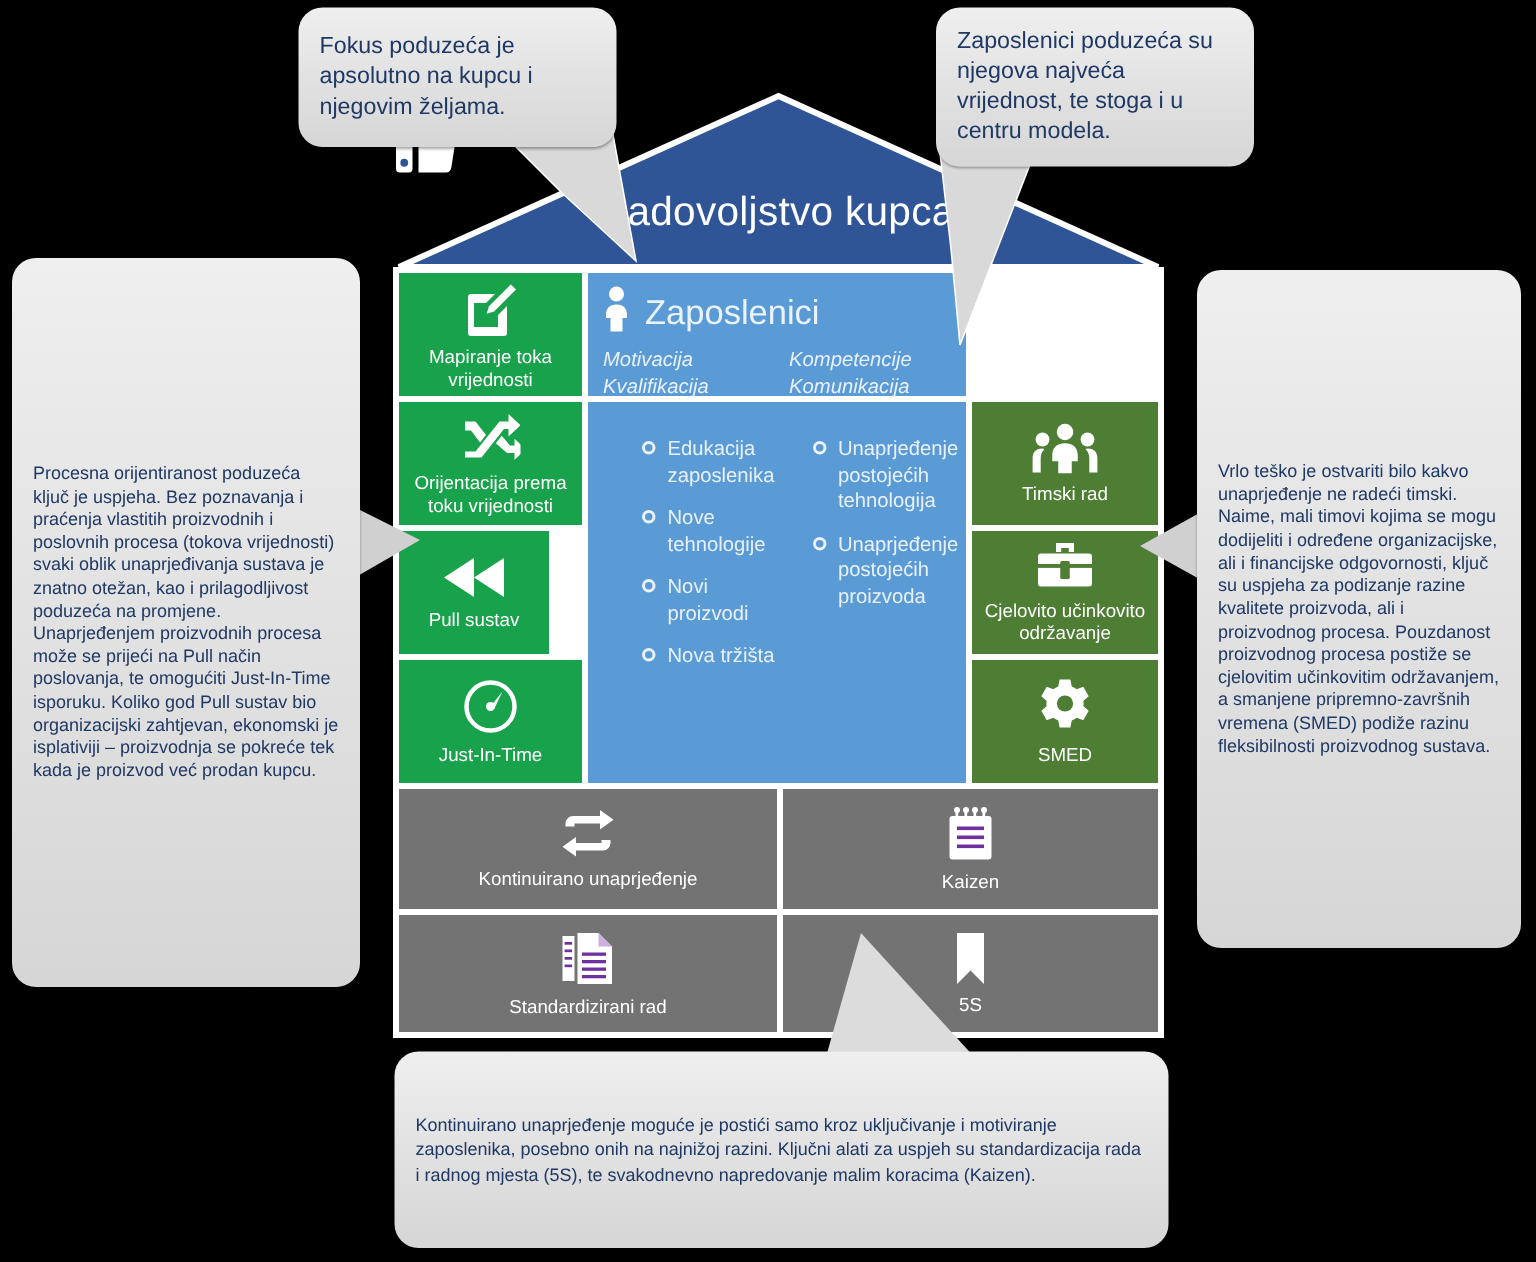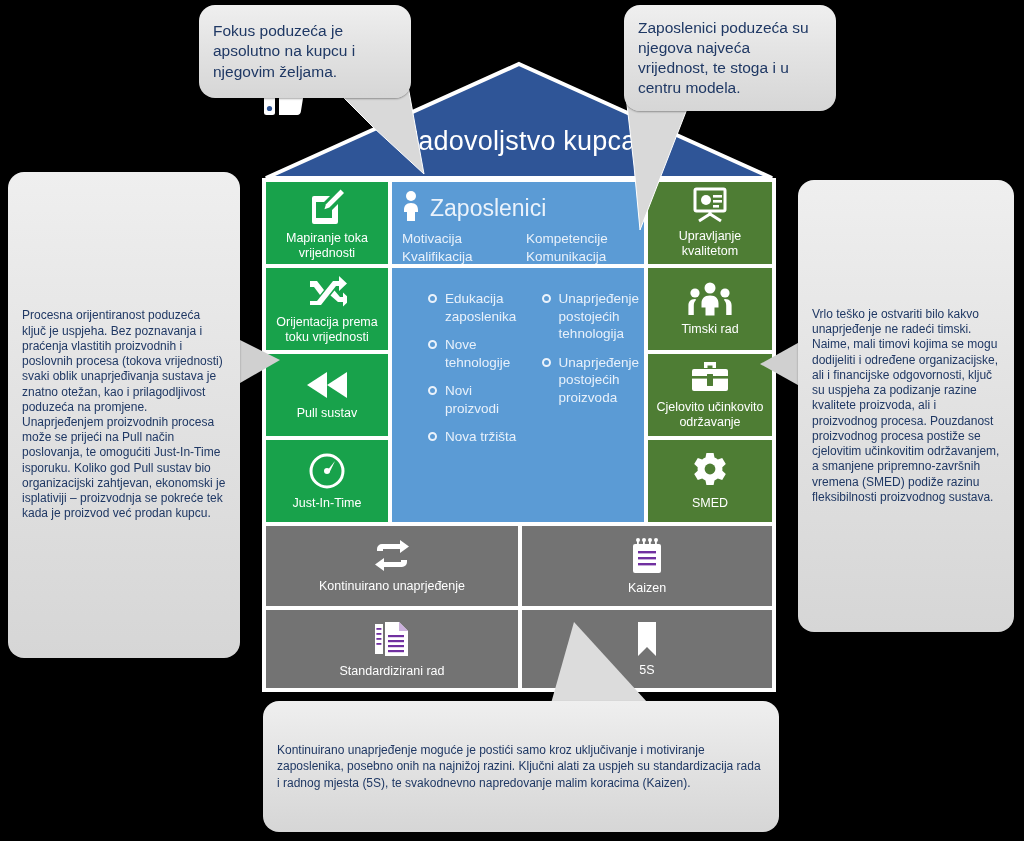--- a/index.html
+++ b/index.html
@@ -34,21 +34,21 @@
   
   .green{background:#18A24B;}
   .dgreen{background:#4E7D34;}
   .purple{background:#737373;}
 
   
   .center-head{position:absolute;box-sizing:border-box;background:#5B9BD5;color:#fff;padding:8px 0 0 10px;}
   .ctitle{display:flex;align-items:center;gap:10px;}
   .ctitle .t{font-size:23px;font-weight:400;color:#eaf2fb;}
   .sub2{display:flex;margin-top:4px;}
-  .sub2 .col{font-size:13.5px;line-height:1.33;color:#e8f1fb;}
+  .sub2 .col{font-size:13.5px;line-height:1.33;color:#e8f1fb;font-style:italic;}
   .sub2 .col.c1{width:124px;}
   .bullets{display:flex;margin-top:14px;padding-left:26px;}
   .bullets ul{list-style:none;margin:0;padding:0;}
   .bullets li{font-size:13.5px;line-height:1.3;color:#e8f1fb;margin-bottom:11px;position:relative;padding-left:17px;max-width:96px;}
   .bullets li:before{content:"";position:absolute;left:0;top:4px;width:5px;height:5px;border-radius:50%;
      border:2px solid #eaf2fb;background:transparent;}
   .bullets .b2{margin-left:18px;}
   .bullets .b2 li{max-width:104px;}
 
   
@@ -110,21 +110,21 @@
             <path d="M3 8 h7 l7 9 -4 5 -6-8 H3z" fill="#fff"></path>
             <path d="M3 28 h7 l16-20 h6 v-5 l8 7.5 -8 7.5 V13 h-3 L14 32 H3z" fill="#fff"></path>
             <path d="M24 23 l4-5 5 6 h3 v-5 l8 7.5" fill="none"></path>
             <path d="M23 22 l4-5 5.5 6.5 H36 v-5 l8 7.5" fill="none"></path>
             <path d="M23.5 22.5 l4-5 5.5 6.5 H36 v-4.5 l7.5 7 -7.5 7 V29 h-5z" fill="#fff"></path>
           </svg>
         </div>
         <div class="lbl">Orijentacija prema toku vrijednosti</div>
       </div>
 
-      <div class="cell green" style="left:4px;top:176px;width:122px;height:82px;">
+      <div class="cell green" style="left:4px;top:176px;width:100px;height:82px;">
         <div class="ico">
           <svg width="48" height="30" viewBox="0 0 48 30">
             <polygon points="24,2 24,28 4,15" fill="#fff"></polygon>
             <polygon points="44,2 44,28 24,15" fill="#fff"></polygon>
           </svg>
         </div>
         <div class="lbl">Pull sustav</div>
       </div>
 
       <div class="cell green" style="left:4px;top:262px;width:122px;height:82px;">
@@ -168,34 +168,20 @@
             <li>Novi proizvodi</li>
             <li>Nova tržišta</li>
           </ul>
           <ul class="b2">
             <li>Unaprjeđenje postojećih tehnologija</li>
             <li>Unaprjeđenje postojećih proizvoda</li>
           </ul>
         </div>
       </div>
 
-      <div class="cell dgreen" style="left:386px;top:4px;width:124px;height:82px;">
-        <div class="ico">
-          <svg width="38" height="36" viewBox="0 0 38 36">
-            <rect x="4" y="2" width="30" height="22" rx="1.5" fill="none" stroke="#fff" stroke-width="3"></rect>
-            <circle cx="15" cy="13" r="5" fill="#fff"></circle>
-            <rect x="22" y="8" width="9" height="2.6" fill="#fff"></rect>
-            <rect x="22" y="13" width="9" height="2.6" fill="#fff"></rect>
-            <rect x="22" y="18" width="6" height="2.6" fill="#fff"></rect>
-            <rect x="17.5" y="24" width="3" height="5" fill="#fff"></rect>
-            <path d="M8 34 L19 27 L30 34" fill="none" stroke="#fff" stroke-width="3"></path>
-          </svg>
-        </div>
-        <div class="lbl">Upravljanje kvalitetom</div>
-      </div>
 
       <div class="cell dgreen" style="left:386px;top:90px;width:124px;height:82px;">
         <div class="ico">
           <svg width="44" height="34" viewBox="0 0 44 34">
             <circle cx="22" cy="6" r="5.5" fill="#fff"></circle>
             <path d="M22 13.5 c-6 0-8.5 3.5-8.5 8 v4 h4 v8 h9 v-8 h4 v-4 c0-4.5-2.5-8-8.5-8z" fill="#fff"></path>
             <circle cx="7" cy="11" r="4.6" fill="#fff"></circle>
             <path d="M7 17 c-5 0-6.6 3-6.6 6.6 V33 h5.4 v-9.5 c0-2.3 .8-4.4 2.4-5.8 C7.8 17.2 7.4 17 7 17z" fill="#fff"></path>
             <circle cx="37" cy="11" r="4.6" fill="#fff"></circle>
             <path d="M37 17 c5 0 6.6 3 6.6 6.6 V33 h-5.4 v-9.5 c0-2.3-.8-4.4-2.4-5.8 C36.2 17.2 36.6 17 37 17z" fill="#fff"></path>

